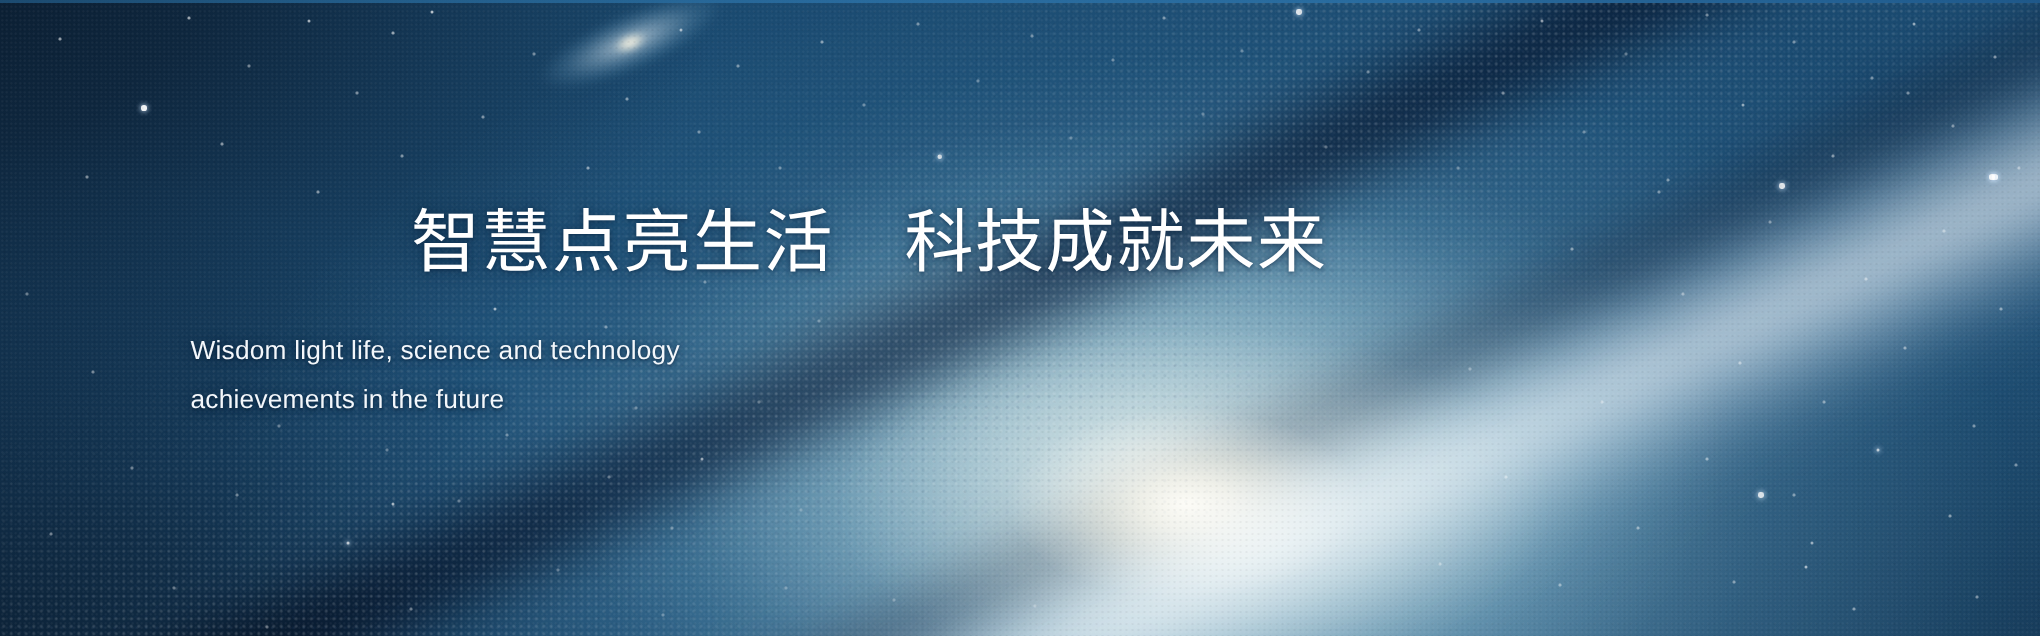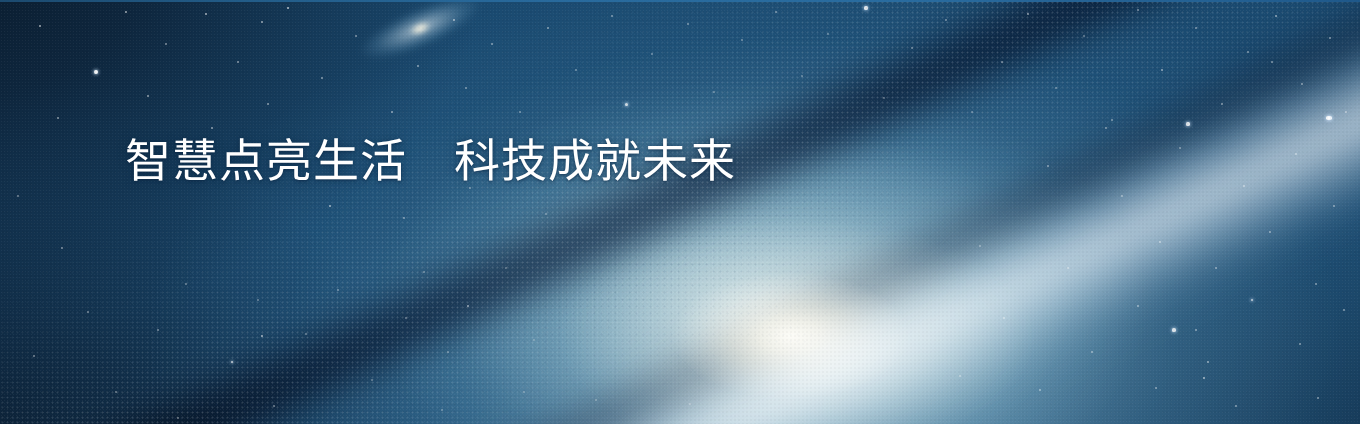--- a/index.html
+++ b/index.html
@@ -269,20 +269,21 @@
     font-family: "DejaVu Sans", "Liberation Sans", sans-serif;
     font-weight: 300;
     font-size: 46px;
     line-height: 60px;
     letter-spacing: 1px;
     color: #ffffff;
     white-space: pre;
     text-shadow:
       0 0 10px rgba(10,40,70,0.55),
       0 1px 3px rgba(8,30,56,0.55);
+    text-align: right;
   }
 
   #subcopy {
     margin: 26px 0 0 2px;
     font-family: "Liberation Sans", "DejaVu Sans", sans-serif;
     font-weight: 400;
     font-size: 17.5px;
     line-height: 33px;
     letter-spacing: 0.15px;
     color: #f3f7fb;
@@ -427,15 +428,19 @@
     <div class="mg-disk"></div>
     <div class="mg-core"></div>
   </div>
 
   <div class="layer" id="bg-grain"></div>
   <div class="layer" id="bg-topline"></div>
 
   <div id="copy">
     <h1 id="headline">智慧点亮生活　科技成就未来</h1>
 
+    <p id="subcopy">
+      <span class="sub-line">Wisdom light life, science and technology</span>
+      <span class="sub-line">achievements in the future</span>
+    </p>
   </div>
 
 </div>
 
 </body></html>

